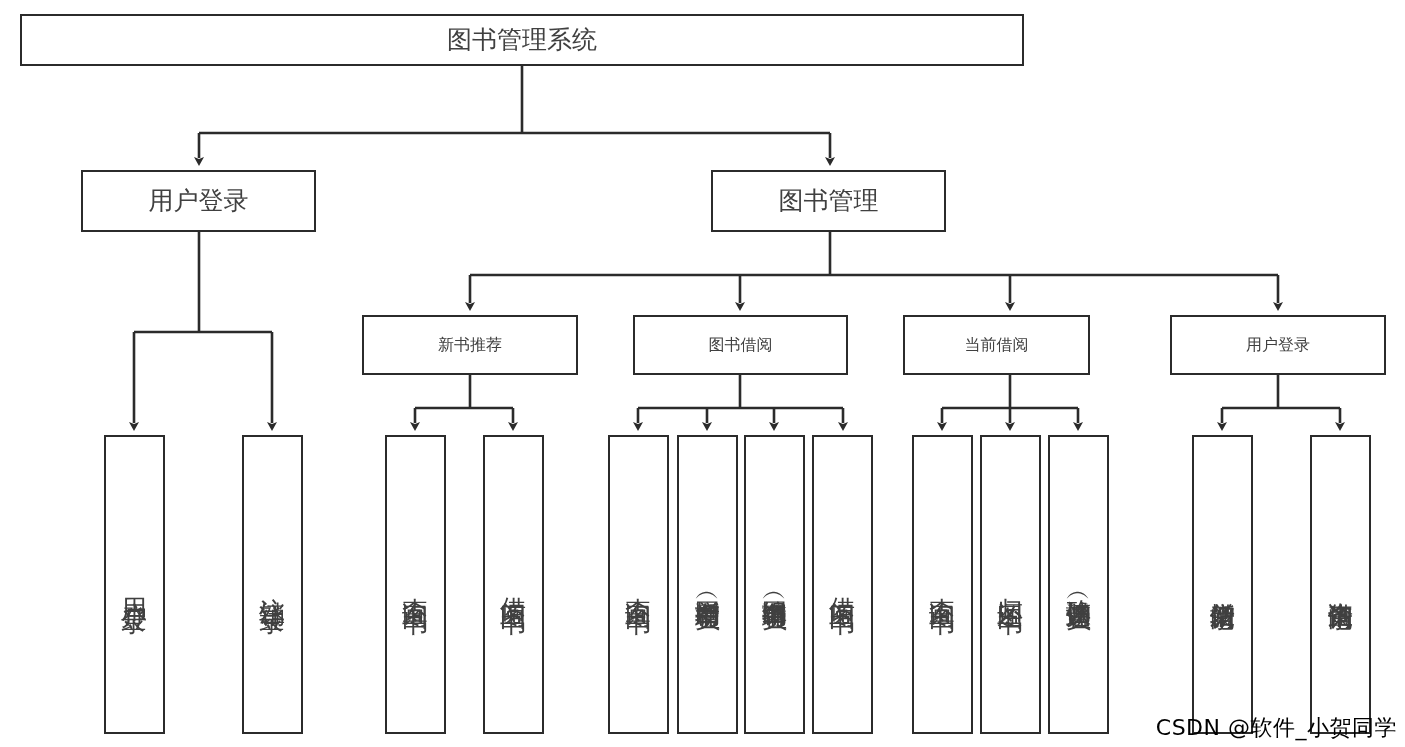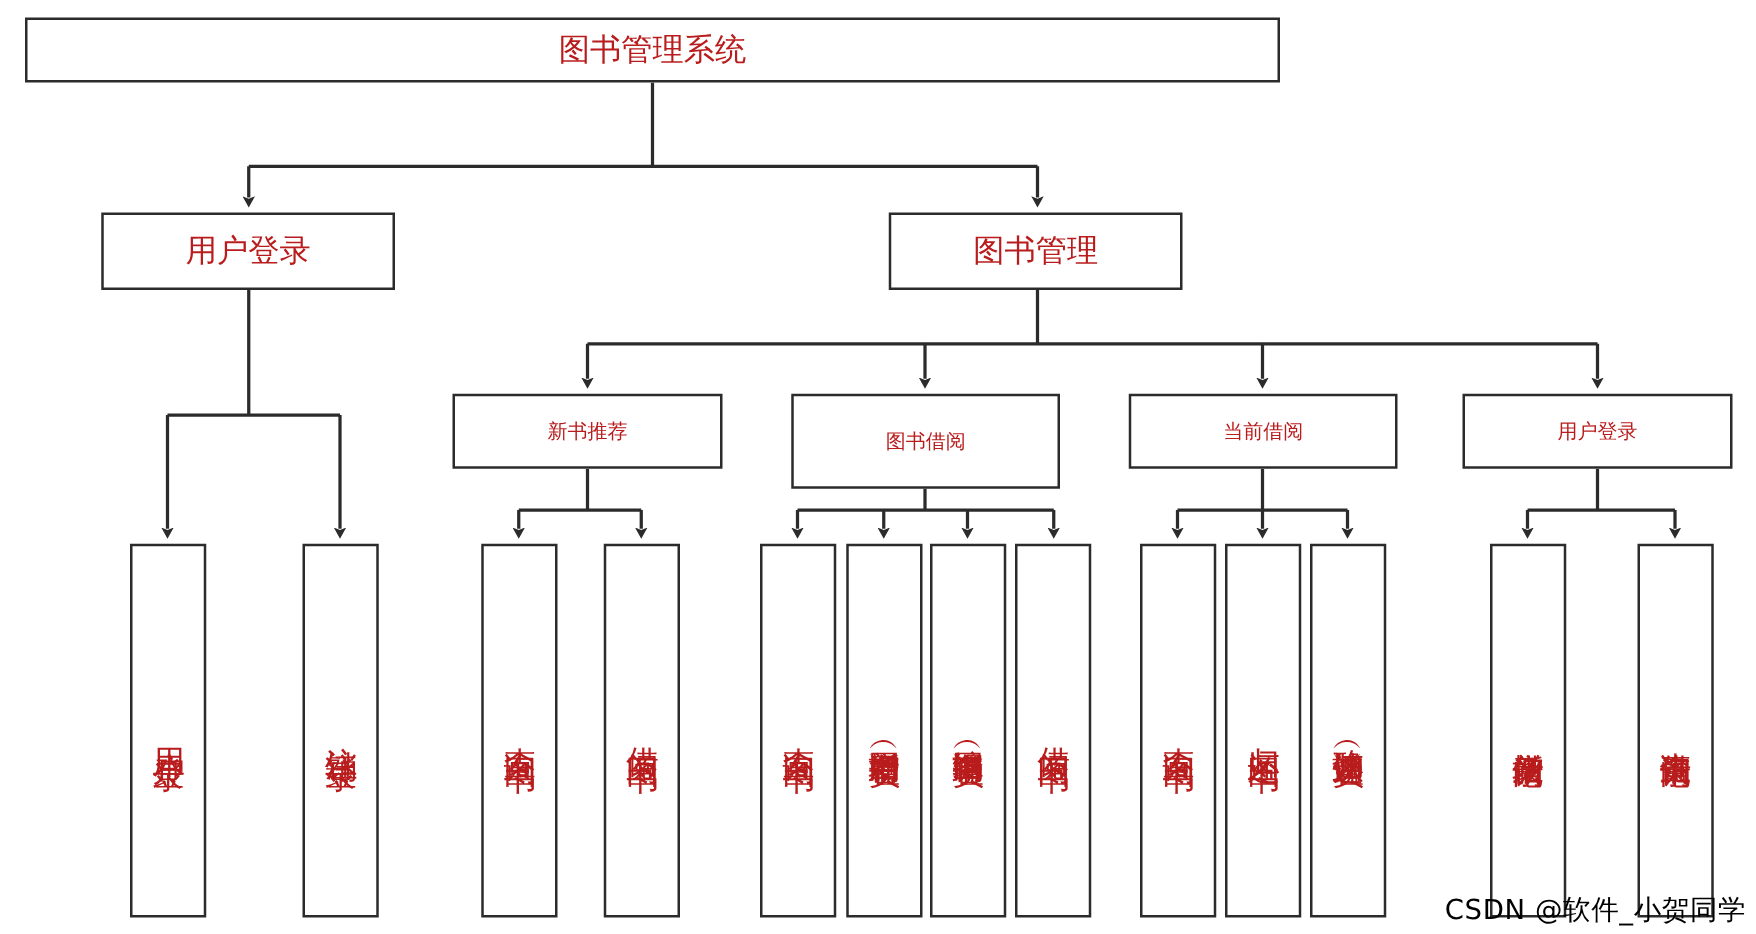--- a/index.html
+++ b/index.html
@@ -26,21 +26,21 @@
     position:absolute;
     box-sizing:border-box;
     background:#ffffff;
     border:2.5px solid #2b2b2b;
     display:flex;
     align-items:center;
     justify-content:center;
     z-index:3;
   }
   .node .label{
-    color:#b91c1c;
+    color:#404040;
     line-height:1.18;
     text-align:center;
     white-space:pre-line;
   }
   .node.root .label{font-size:25px;}
   .node.lvl2 .label{font-size:25px;}
   .node.lvl3 .label{font-size:16px;}
   .node.leaf{
     align-items:center;
     justify-content:center;
@@ -132,25 +132,25 @@
   </div>
 
   <div class="node lvl2" style="left:711px;top:170px;width:235px;height:62px;align-items:center;">
     <span class="label">图书管理</span>
   </div>
 
   <div class="node lvl3" style="left:362px;top:315px;width:216px;height:60px;">
     <span class="label">新书推荐</span>
   </div>
 
-  <div class="node lvl3" style="left:633px;top:315px;width:215px;height:76px;">
+  <div class="node lvl3" style="left:633px;top:315px;width:215px;height:60px;">
     <span class="label">图书借阅</span>
   </div>
 
-  <div class="node lvl3" style="left:903px;top:315px;width:215px;height:60px;">
+  <div class="node lvl3" style="left:903px;top:315px;width:187px;height:60px;">
     <span class="label">当前借阅</span>
   </div>
 
   <div class="node lvl3" style="left:1170px;top:315px;width:216px;height:60px;">
     <span class="label">用户登录</span>
   </div>
 
   <div class="node leaf" style="left:104px;top:435px;width:61px;height:299px;">
     <span class="label">用户登录</span>
   </div>

